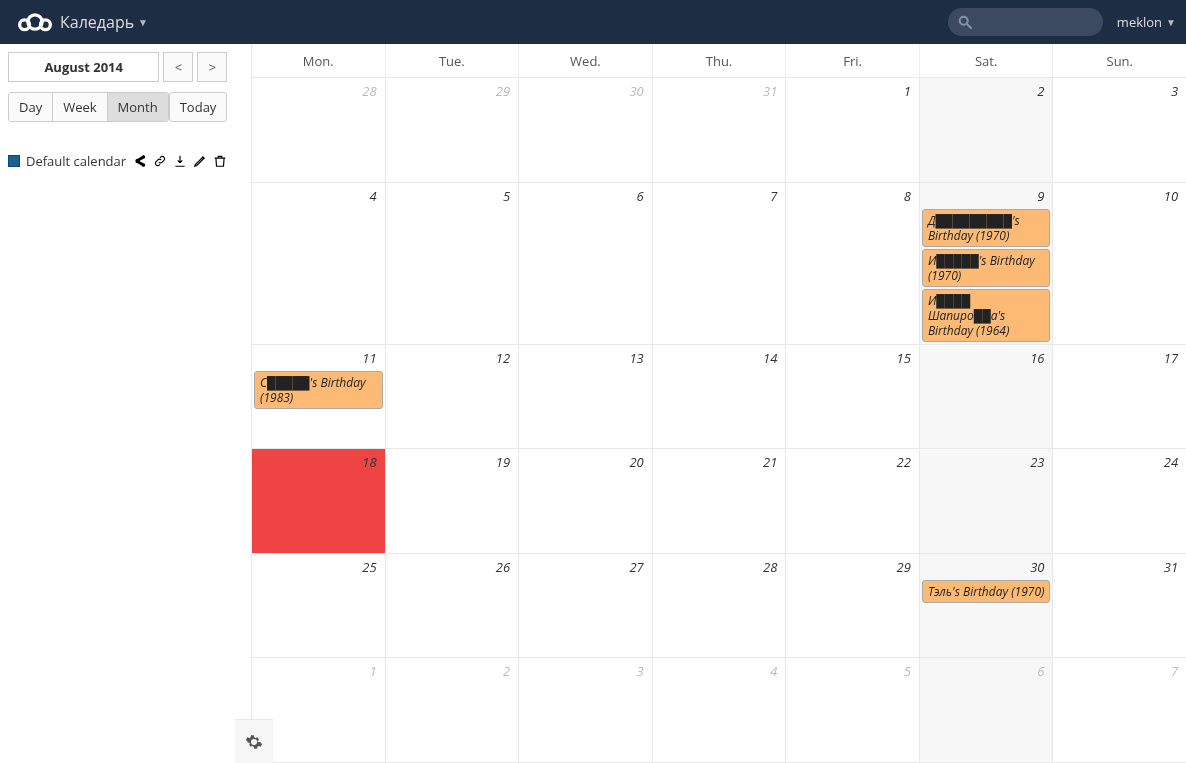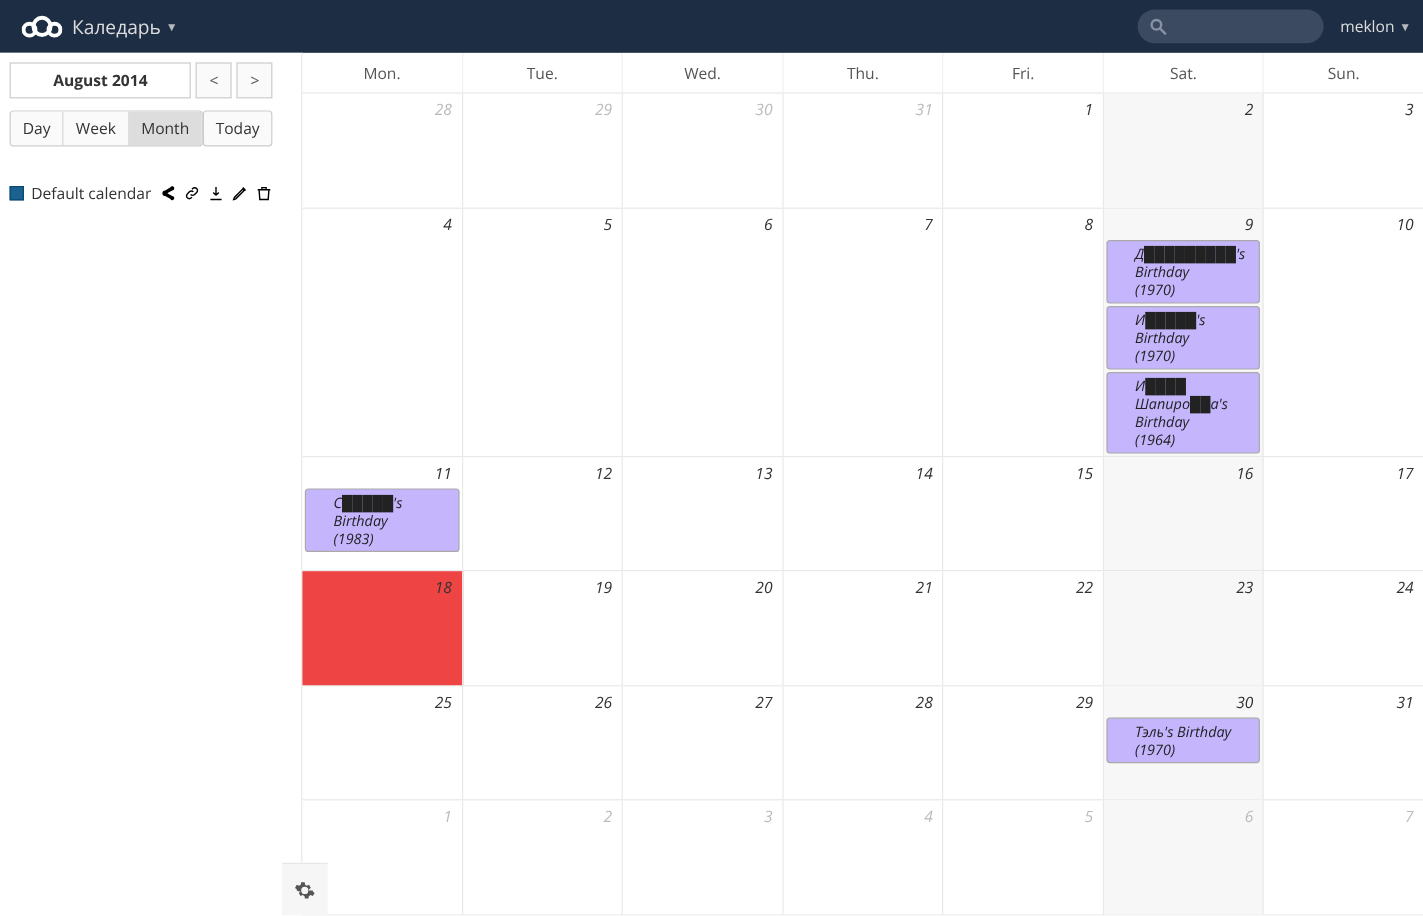--- a/index.html
+++ b/index.html
@@ -41,21 +41,21 @@
   .weekday:last-child { border-right:none;}
   .grid { flex:1; display:flex; flex-direction:column;font-style:italic;}
   .week { flex:1; display:flex; border-bottom:1px solid #e8e8e8;}
   .day { flex:1; border-right:1px solid #e8e8e8; position:relative; padding:2px; overflow:hidden;}
   .day:last-child { border-right:none;}
   .day-num { position:absolute; top:4px; right:8px; color:#333; font-size:13px;}
   .day.out .day-num { color:#bbb;}
   .day.wkend { background:#f7f7f7;}
   .day.today { background:#ef4444;}
   .events { margin-top:24px; display:flex; flex-direction:column; gap:2px;}
-  .event { background:#c4b5fd; border:1px solid #aaa; border-radius:3px; padding:3px 23px; font-size:12px; color:#222; line-height:1.25; cursor:pointer;}
+  .event { background:#fdba74; border:1px solid #aaa; border-radius:3px; padding:3px 5px; font-size:12px; color:#222; line-height:1.25; cursor:pointer;}
   .tri { font-size:10px; opacity:.8;}
   svg { display:block; }
 </style>
 </head>
 <body>
 
 <div class="topbar">
   <div class="logo">
     <svg width="34" height="20" viewBox="0 0 62 34">
       <circle cx="31" cy="17" r="13" fill="none" stroke="#fff" stroke-width="6"></circle>

